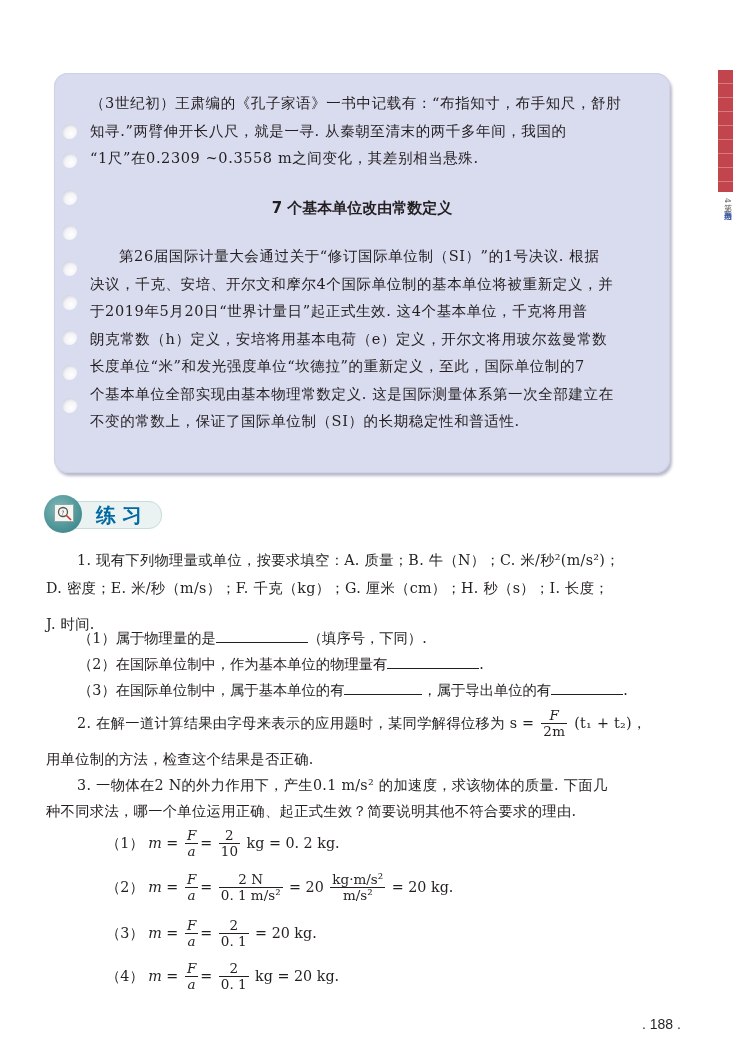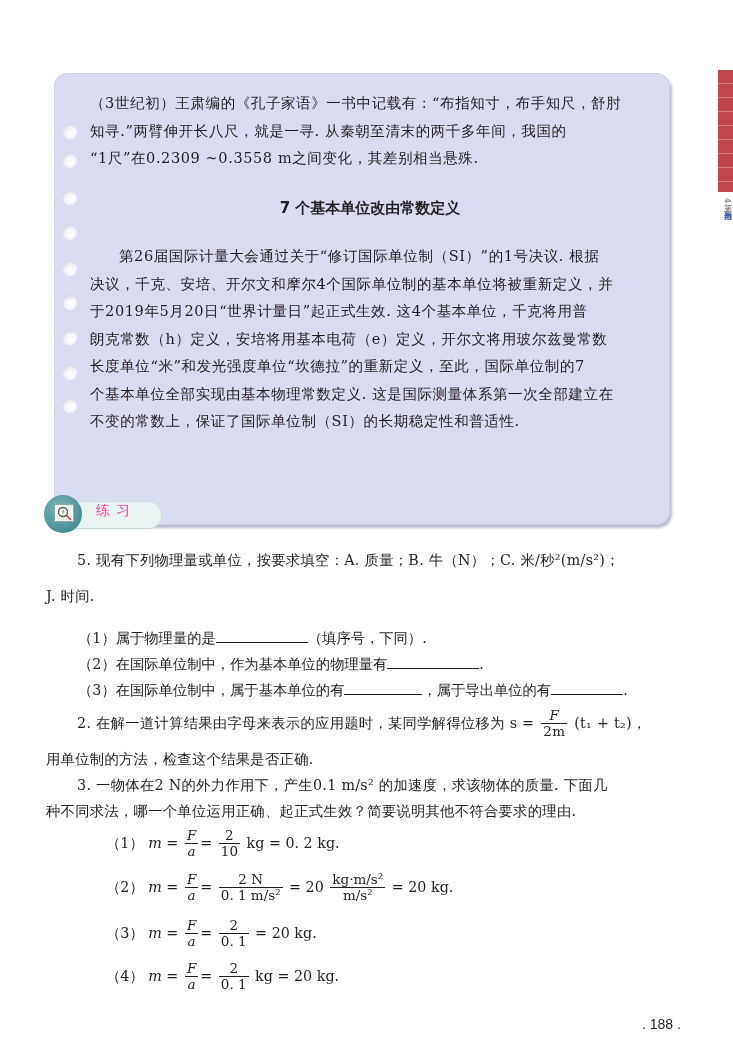--- a/index.html
+++ b/index.html
@@ -5,42 +5,42 @@
   html, body { margin:0; padding:0; background:#ffffff; }
   body { width:733px; height:1062px; position:relative; overflow:hidden;
          font-family:"DejaVu Serif","Liberation Serif",serif; color:#231f20; }
   .side-tab { position:absolute; left:718px; top:70px; width:15px; height:122px;
               background:#c2454d; }
   .side-tab .seg { height:1px; background:#d87b80; margin-top:13px; }
   .side-text { position:absolute; left:722px; top:198px; width:10px; font-size:8px;
                line-height:9px; color:#555; writing-mode:vertical-rl; }
   .side-text .blue { color:#3b58a8; }
 
-  .card { position:absolute; left:54px; top:73px; width:616px; height:452px;
+  .card { position:absolute; left:54px; top:73px; width:616px; height:400px;
           background:#d9dbef; border-radius:14px;
           box-shadow: 2px 3px 3px #b9bacb, inset 0 0 0 1px #cfd1e6; }
   .ring { position:absolute; left:8px; width:15px; height:15px; border-radius:50%;
           background:radial-gradient(circle at 60% 65%, #ffffff 0%, #f4f4f8 45%, #b8bac9 100%); }
   .card-text { position:absolute; left:36px; width:568px; font-size:14.5px;
                line-height:27.5px; letter-spacing:0.6px; text-align:justify; }
   .card-title { position:absolute; left:0; width:616px; top:126px; text-align:center;
                 font-family:"DejaVu Sans","Liberation Sans",sans-serif; font-weight:bold;
-                font-size:15px;padding-left:8px; }
+                font-size:15px; }
   .indent { text-indent:2em; }
   i { font-style:italic; }
 
   .exercise-badge { position:absolute; left:44px; top:495px; width:118px; height:38px; }
   .badge-pill { position:absolute; left:18px; top:6px; width:98px; height:26px;
                 border-radius:13px; background:#eaf2f2; border:1px solid #c8dcdc; }
   .badge-circle { position:absolute; left:0; top:0; width:38px; height:38px; border-radius:50%;
                   background:radial-gradient(circle at 40% 35%, #7fb7b7, #2e7d82); }
   .badge-icon { position:absolute; left:10px; top:9px; width:18px; height:16px;
                 background:#f6f6f0; border:1px solid #8aa; }
-  .badge-label { position:absolute; left:52px; top:7px; font-size:14px; font-weight:normal;
-                 letter-spacing:6px; color:#ec4899; font-family:"DejaVu Sans","Liberation Sans",sans-serif; }
+  .badge-label { position:absolute; left:52px; top:7px; font-size:20px; font-weight:bold;
+                 letter-spacing:6px; color:#0369a1; font-family:"DejaVu Sans","Liberation Sans",sans-serif; }
 
   .q { position:absolute; left:46px; width:628px; font-size:14.3px; line-height:24px;
        letter-spacing:0.3px; text-align:justify; }
   .sub { position:absolute; left:78px; font-size:14.3px; line-height:24px; }
   .blank { display:inline-block; border-bottom:1px solid #231f20; height:14px;
            vertical-align:baseline; }
   .frac { display:inline-block; vertical-align:middle; text-align:center; margin:0 2px;
           font-size:13.5px; line-height:15px; }
   .frac .num { display:block; border-bottom:1px solid #231f20; padding:0 2px; }
   .frac .den { display:block; padding:0 2px; }
@@ -104,21 +104,22 @@
         <circle cx="8" cy="7" r="4.5" fill="none" stroke="#555" stroke-width="1.3"></circle>
         <line x1="11" y1="10" x2="16" y2="15" stroke="#c33" stroke-width="1.6"></line>
         <text x="6.2" y="9.5" font-size="6" fill="#555" font-family="DejaVu Sans, sans-serif">?</text>
       </svg>
     </div>
   </div>
   <div class="badge-label">练习</div>
 </div>
 
 <div class="q" style="top:548px">
-  <div class="indent" style="text-indent:31px">5. 现有下列物理量或单位，按要求填空：A. 质量；B. 牛（N）；C. 米/秒²(m/s²)；</div>
+  <div class="indent" style="text-indent:31px">1. 现有下列物理量或单位，按要求填空：A. 质量；B. 牛（N）；C. 米/秒²(m/s²)；</div>
+  <div style="margin-top:4px">D. 密度；E. 米/秒（m/s）；F. 千克（kg）；G. 厘米（cm）；H. 秒（s）；I. 长度；</div>
   <div style="margin-top:12px">J. 时间.</div>
 </div>
 <div class="sub" style="top:626px">
   <span>（1）属于物理量的是</span><span class="blank" style="width:92px"></span><span>（填序号，下同）.</span>
 </div>
 <div class="sub" style="top:652px">
   <span>（2）在国际单位制中，作为基本单位的物理量有</span><span class="blank" style="width:92px"></span><span>.</span>
 </div>
 <div class="sub" style="top:678px">
   <span>（3）在国际单位制中，属于基本单位的有</span><span class="blank" style="width:78px"></span><span>，属于导出单位的有</span><span class="blank" style="width:72px"></span><span>.</span>

